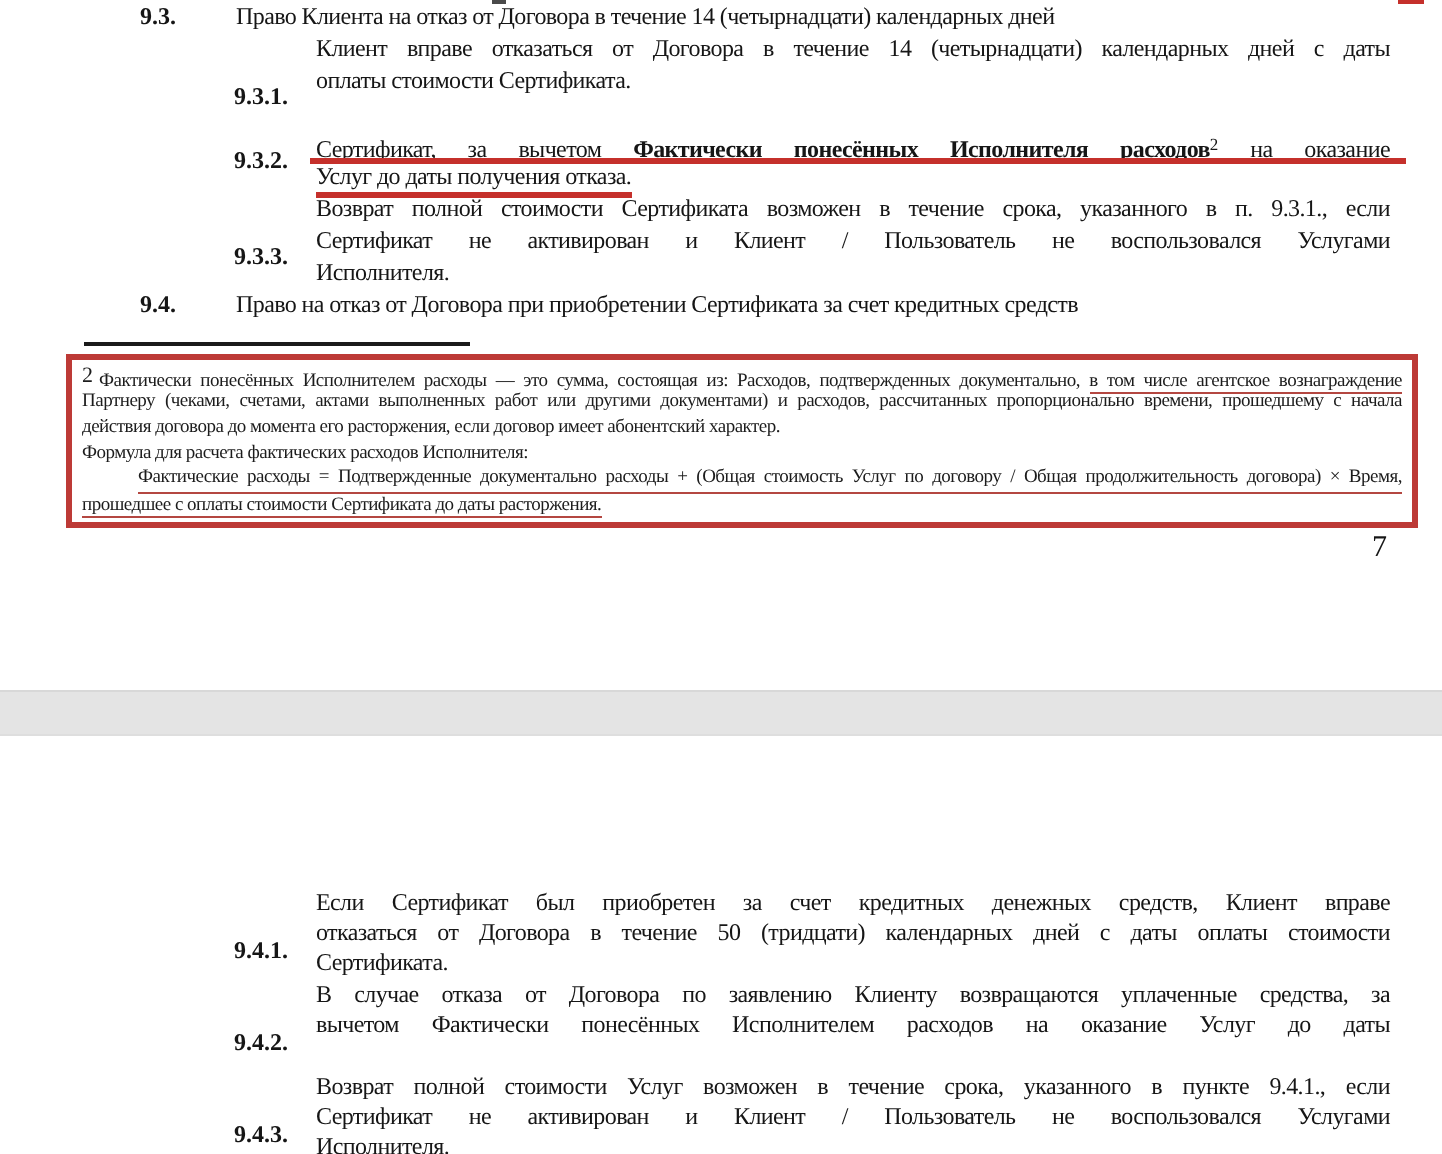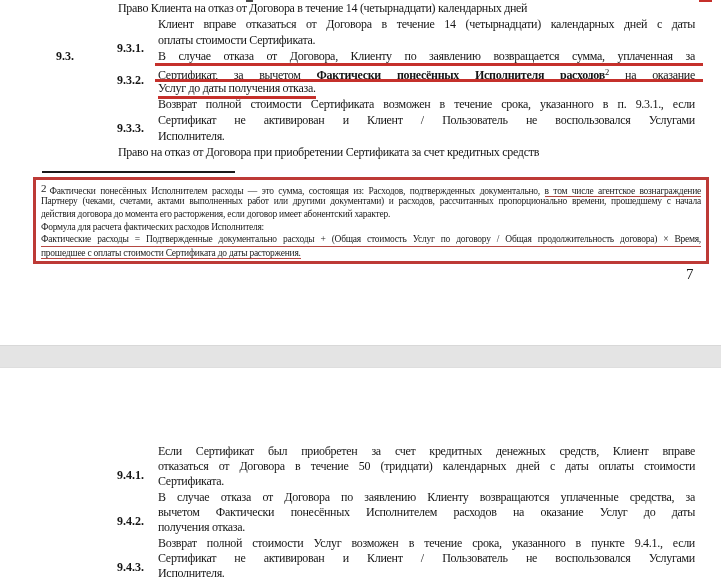--- a/index.html
+++ b/index.html
@@ -9,21 +9,21 @@
 
   
   .page { position:absolute; left:0; right:0; background:#fff; }
   .page1 { top:0; height:345px; }
   .gap { position:absolute; left:0; right:0; top:345px; height:23px;
          background:#e4e4e4; border-top:1px solid #d8d8d8; border-bottom:1px solid #dedede; }
   .page2 { top:368px; height:209px; }
 
   
   .lbl { position:absolute; font-weight:bold; font-size:12px; line-height:14px; white-space:nowrap; }
-  .l1 { left:56px;margin-top:48px; }
+  .l1 { left:70px; }
   .l2 { left:117px;margin-top:24px; }
   .txt { position:absolute; left:158px; width:537px; height:17px;
          font-size:12px; line-height:14px; letter-spacing:-0.3px; }
   .t1  { left:118px; width:590px; white-space:nowrap; }
   .nj  { white-space:nowrap; }
   .just { text-align:justify; }
   .just::after { content:""; display:inline-block; width:100%; height:0; vertical-align:top; }
   .txt b { font-weight:bold; }
   sup.cs { font-size:8.5px; vertical-align:3.5px; letter-spacing:0; }
 
@@ -34,21 +34,21 @@
 
   
   .fnsep { position:absolute; left:42px; top:171px; width:193px; height:2px; background:#1a1a1a; }
   .fnbox { position:absolute; left:33px; top:177px; width:676px; height:87px;
            border:3px solid #bd3a36; padding:2px 5px 0 5px; background:#fff; }
   .fl { position:relative; height:13px; line-height:12.5px; font-size:9.5px;
         letter-spacing:-0.25px; color:#1c1c1c; }
   .fl.just::after { content:""; display:inline-block; width:100%; height:0; }
   .fnmark { font-size:11px; vertical-align:2px; letter-spacing:0; padding-right:3px; }
   .fnu { border-bottom:1px solid #b44741; }
-  .fl-formula { border-bottom:1px solid #b44741; height:13px; line-height:11.5px; }
+  .fl-formula { border-bottom:1px solid #b44741; height:13px; line-height:11.5px;margin-left:28px; }
 
   .pagenum { position:absolute; left:686px; top:266px; font-size:15px; line-height:16px; }
 
   
   .frag-glyph { position:absolute; left:246px; top:0; width:7px; height:2px; background:#4a4a4a; }
   .frag-red   { position:absolute; left:699px; top:0; width:13px; height:2px; background:#c5302b; }
 </style>
 </head>
 <body>
 
@@ -57,21 +57,20 @@
   <div class="page page1">
 
     <div class="lbl l1" style="top:1px">9.3.</div>
     <div class="txt t1 nj" style="top:1px">Право Клиента на отказ от Договора в течение 14 (четырнадцати) календарных дней</div>
 
     <div class="lbl l2" style="top:17px">9.3.1.</div>
     <div class="txt just" style="top:17px">Клиент вправе отказаться от Договора в течение 14 (четырнадцати) календарных дней с даты</div>
     <div class="txt nj" style="top:33px">оплаты стоимости Сертификата.</div>
 
     <div class="lbl l2" style="top:49px">9.3.2.</div>
-    <div class="txt just redbar" style="top:49px">В случае отказа от Договора, Клиенту по заявлению возвращается сумма, уплаченная за</div>
     <div class="txt just redbar" style="top:65px"><span>Сертификат, за вычетом</span> <b>Фактически понесённых Исполнителя расходов</b><sup class="cs">2</sup> <span>на оказание</span></div>
     <div class="txt nj" style="top:81px"><span class="iu3">Услуг до даты получения отказа.</span></div>
 
     <div class="lbl l2" style="top:97px">9.3.3.</div>
     <div class="txt just" style="top:97px">Возврат полной стоимости Сертификата возможен в течение срока, указанного в п. 9.3.1., если</div>
     <div class="txt just" style="top:113px">Сертификат не активирован и Клиент / Пользователь не воспользовался Услугами</div>
     <div class="txt nj" style="top:129px">Исполнителя.</div>
 
     <div class="lbl l1" style="top:145px">9.4.</div>
     <div class="txt t1 nj" style="top:145px">Право на отказ от Договора при приобретении Сертификата за счет кредитных средств</div>
@@ -95,21 +94,20 @@
   <div class="page page2">
 
     <div class="lbl l2" style="top:76px">9.4.1.</div>
     <div class="txt just" style="top:76px">Если Сертификат был приобретен за счет кредитных денежных средств, Клиент вправе</div>
     <div class="txt just" style="top:91px">отказаться от Договора в течение 50 (тридцати) календарных дней с даты оплаты стоимости</div>
     <div class="txt nj" style="top:106px">Сертификата.</div>
 
     <div class="lbl l2" style="top:122px">9.4.2.</div>
     <div class="txt just" style="top:122px">В случае отказа от Договора по заявлению Клиенту возвращаются уплаченные средства, за</div>
     <div class="txt just" style="top:137px">вычетом Фактически понесённых Исполнителем расходов на оказание Услуг до даты</div>
-    <div class="txt nj" style="top:152px">получения отказа.</div>
 
     <div class="lbl l2" style="top:168px">9.4.3.</div>
     <div class="txt just" style="top:168px">Возврат полной стоимости Услуг возможен в течение срока, указанного в пункте 9.4.1., если</div>
     <div class="txt just" style="top:183px">Сертификат не активирован и Клиент / Пользователь не воспользовался Услугами</div>
     <div class="txt nj" style="top:198px">Исполнителя.</div>
   </div>
 
   <div class="frag-glyph"></div>
   <div class="frag-red"></div>
 

